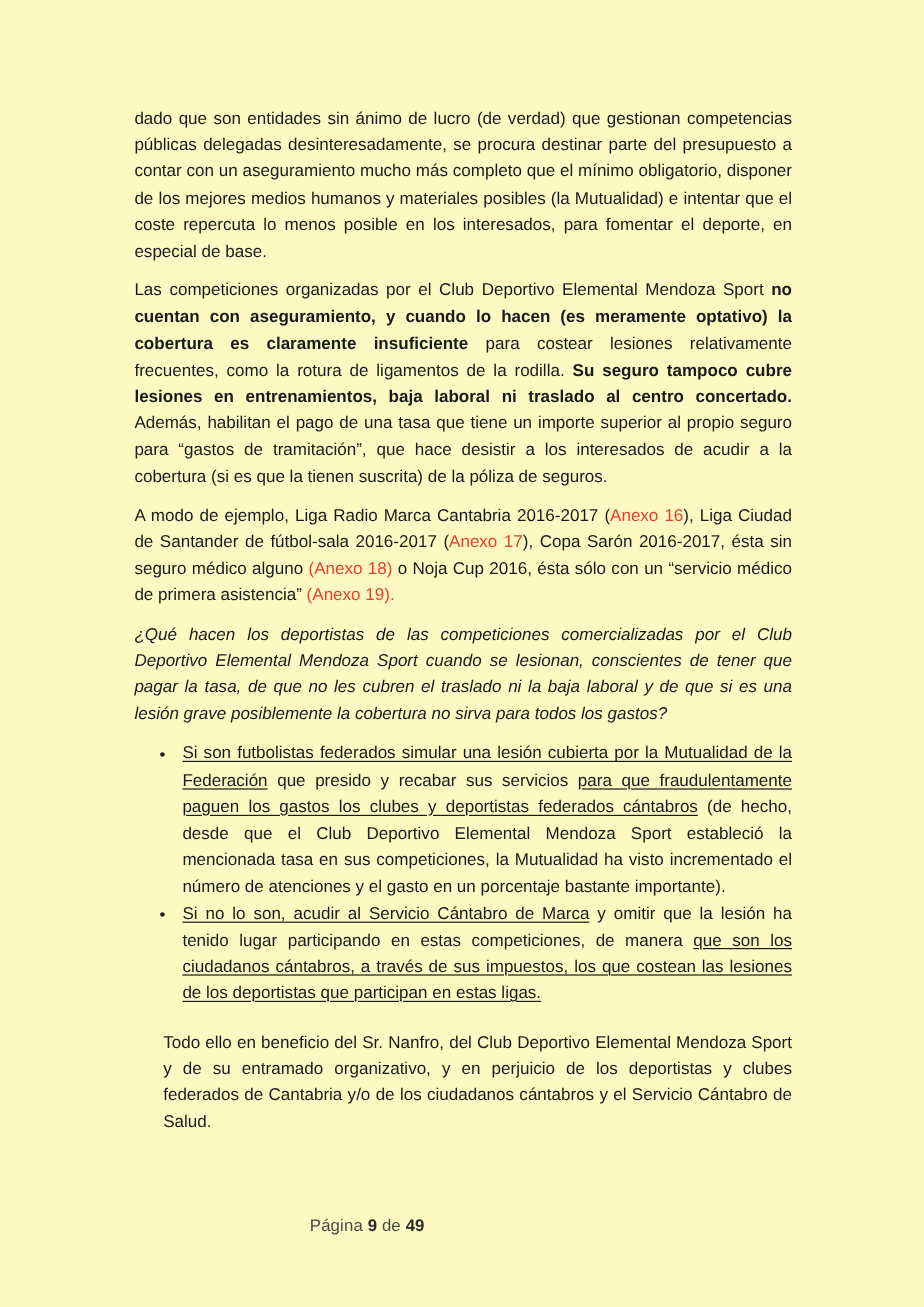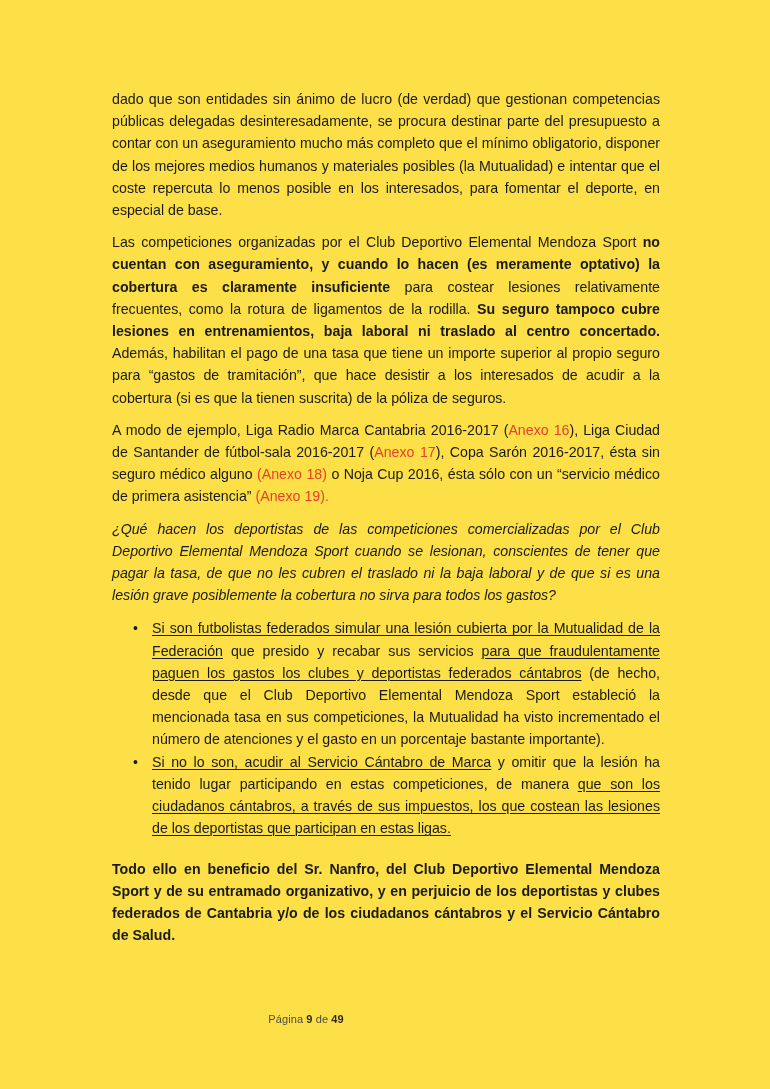--- a/index.html
+++ b/index.html
@@ -5,21 +5,21 @@
 <style>
   html, body {
     margin: 0;
     padding: 0;
     background: #ffffff;
   }
   .page {
     position: relative;
     width: 770px;
     height: 1089px;
-    background: #fde047;
+    background: #fef9c3;
     overflow: hidden;
     box-sizing: border-box;
   }
   .content {
     position: absolute;
     left: 112px;
     top: 88px;
     width: 548px;
   }
   .para {
@@ -27,21 +27,21 @@
     font-size: 14.2px;
     line-height: 22.2px;
     color: #1a1a1a;
     text-align: justify;
     text-justify: inter-word;
     margin: 0 0 10px 0;
     -webkit-hyphens: none;
     hyphens: none;
   }
   .para:last-child { margin-bottom: 0; }
-  .para.bold-block { font-weight: bold; }
+  .para.bold-block { font-weight: normal; margin-left: 24px; }
   .spaced { margin-bottom: 11px; font-style: italic; }
   b, strong { font-weight: bold; }
   .red {
     color: #e8402c;
   }
   .u {
     text-decoration: underline;
     text-decoration-thickness: 1px;
     text-underline-offset: 2px;
   }
@@ -69,21 +69,21 @@
     line-height: 22.2px;
     color: #1a1a1a;
   }
   .footer {
     position: absolute;
     left: 0;
     top: 1013px;
     width: 612px;
     text-align: center;
     font-family: "Liberation Sans", sans-serif;
-    font-size: 11px;
+    font-size: 14px;
     color: #4a4a4a;
     letter-spacing: 0.1px;
   }
   .footer b { font-weight: bold; color: #2b2b2b; }
 </style>
 </head>
 <body>
 
 <div class="page">
 

